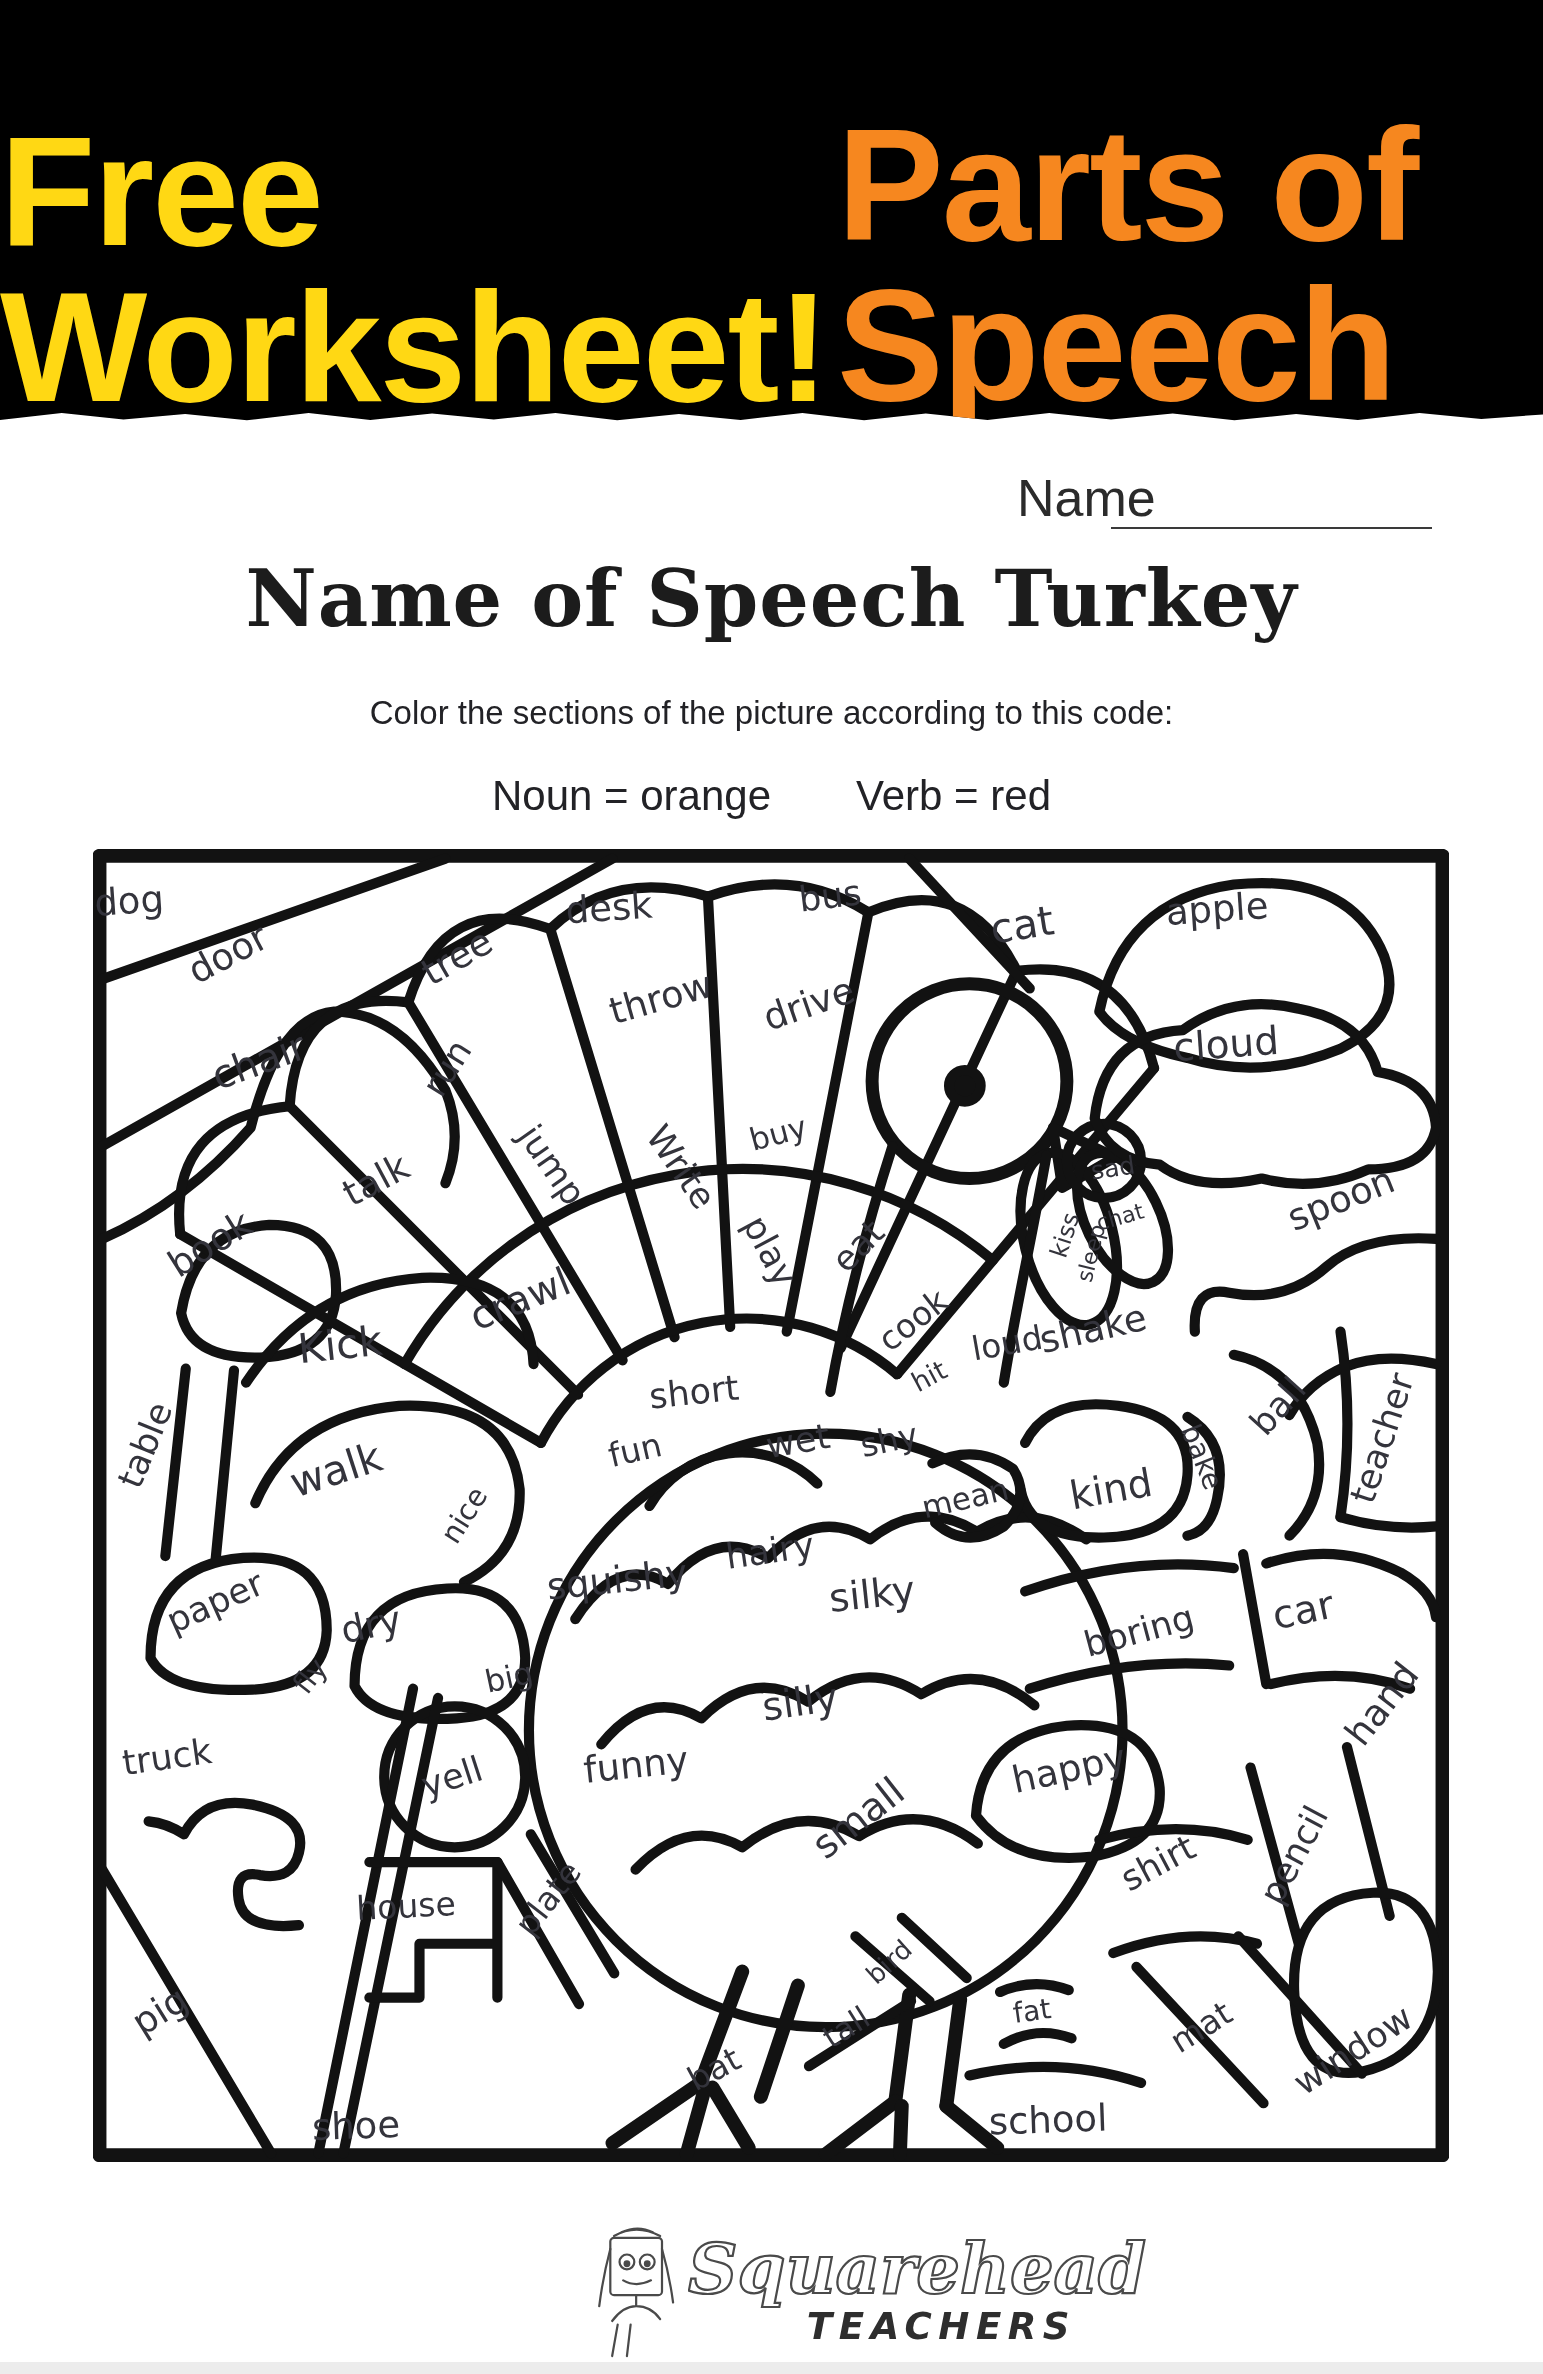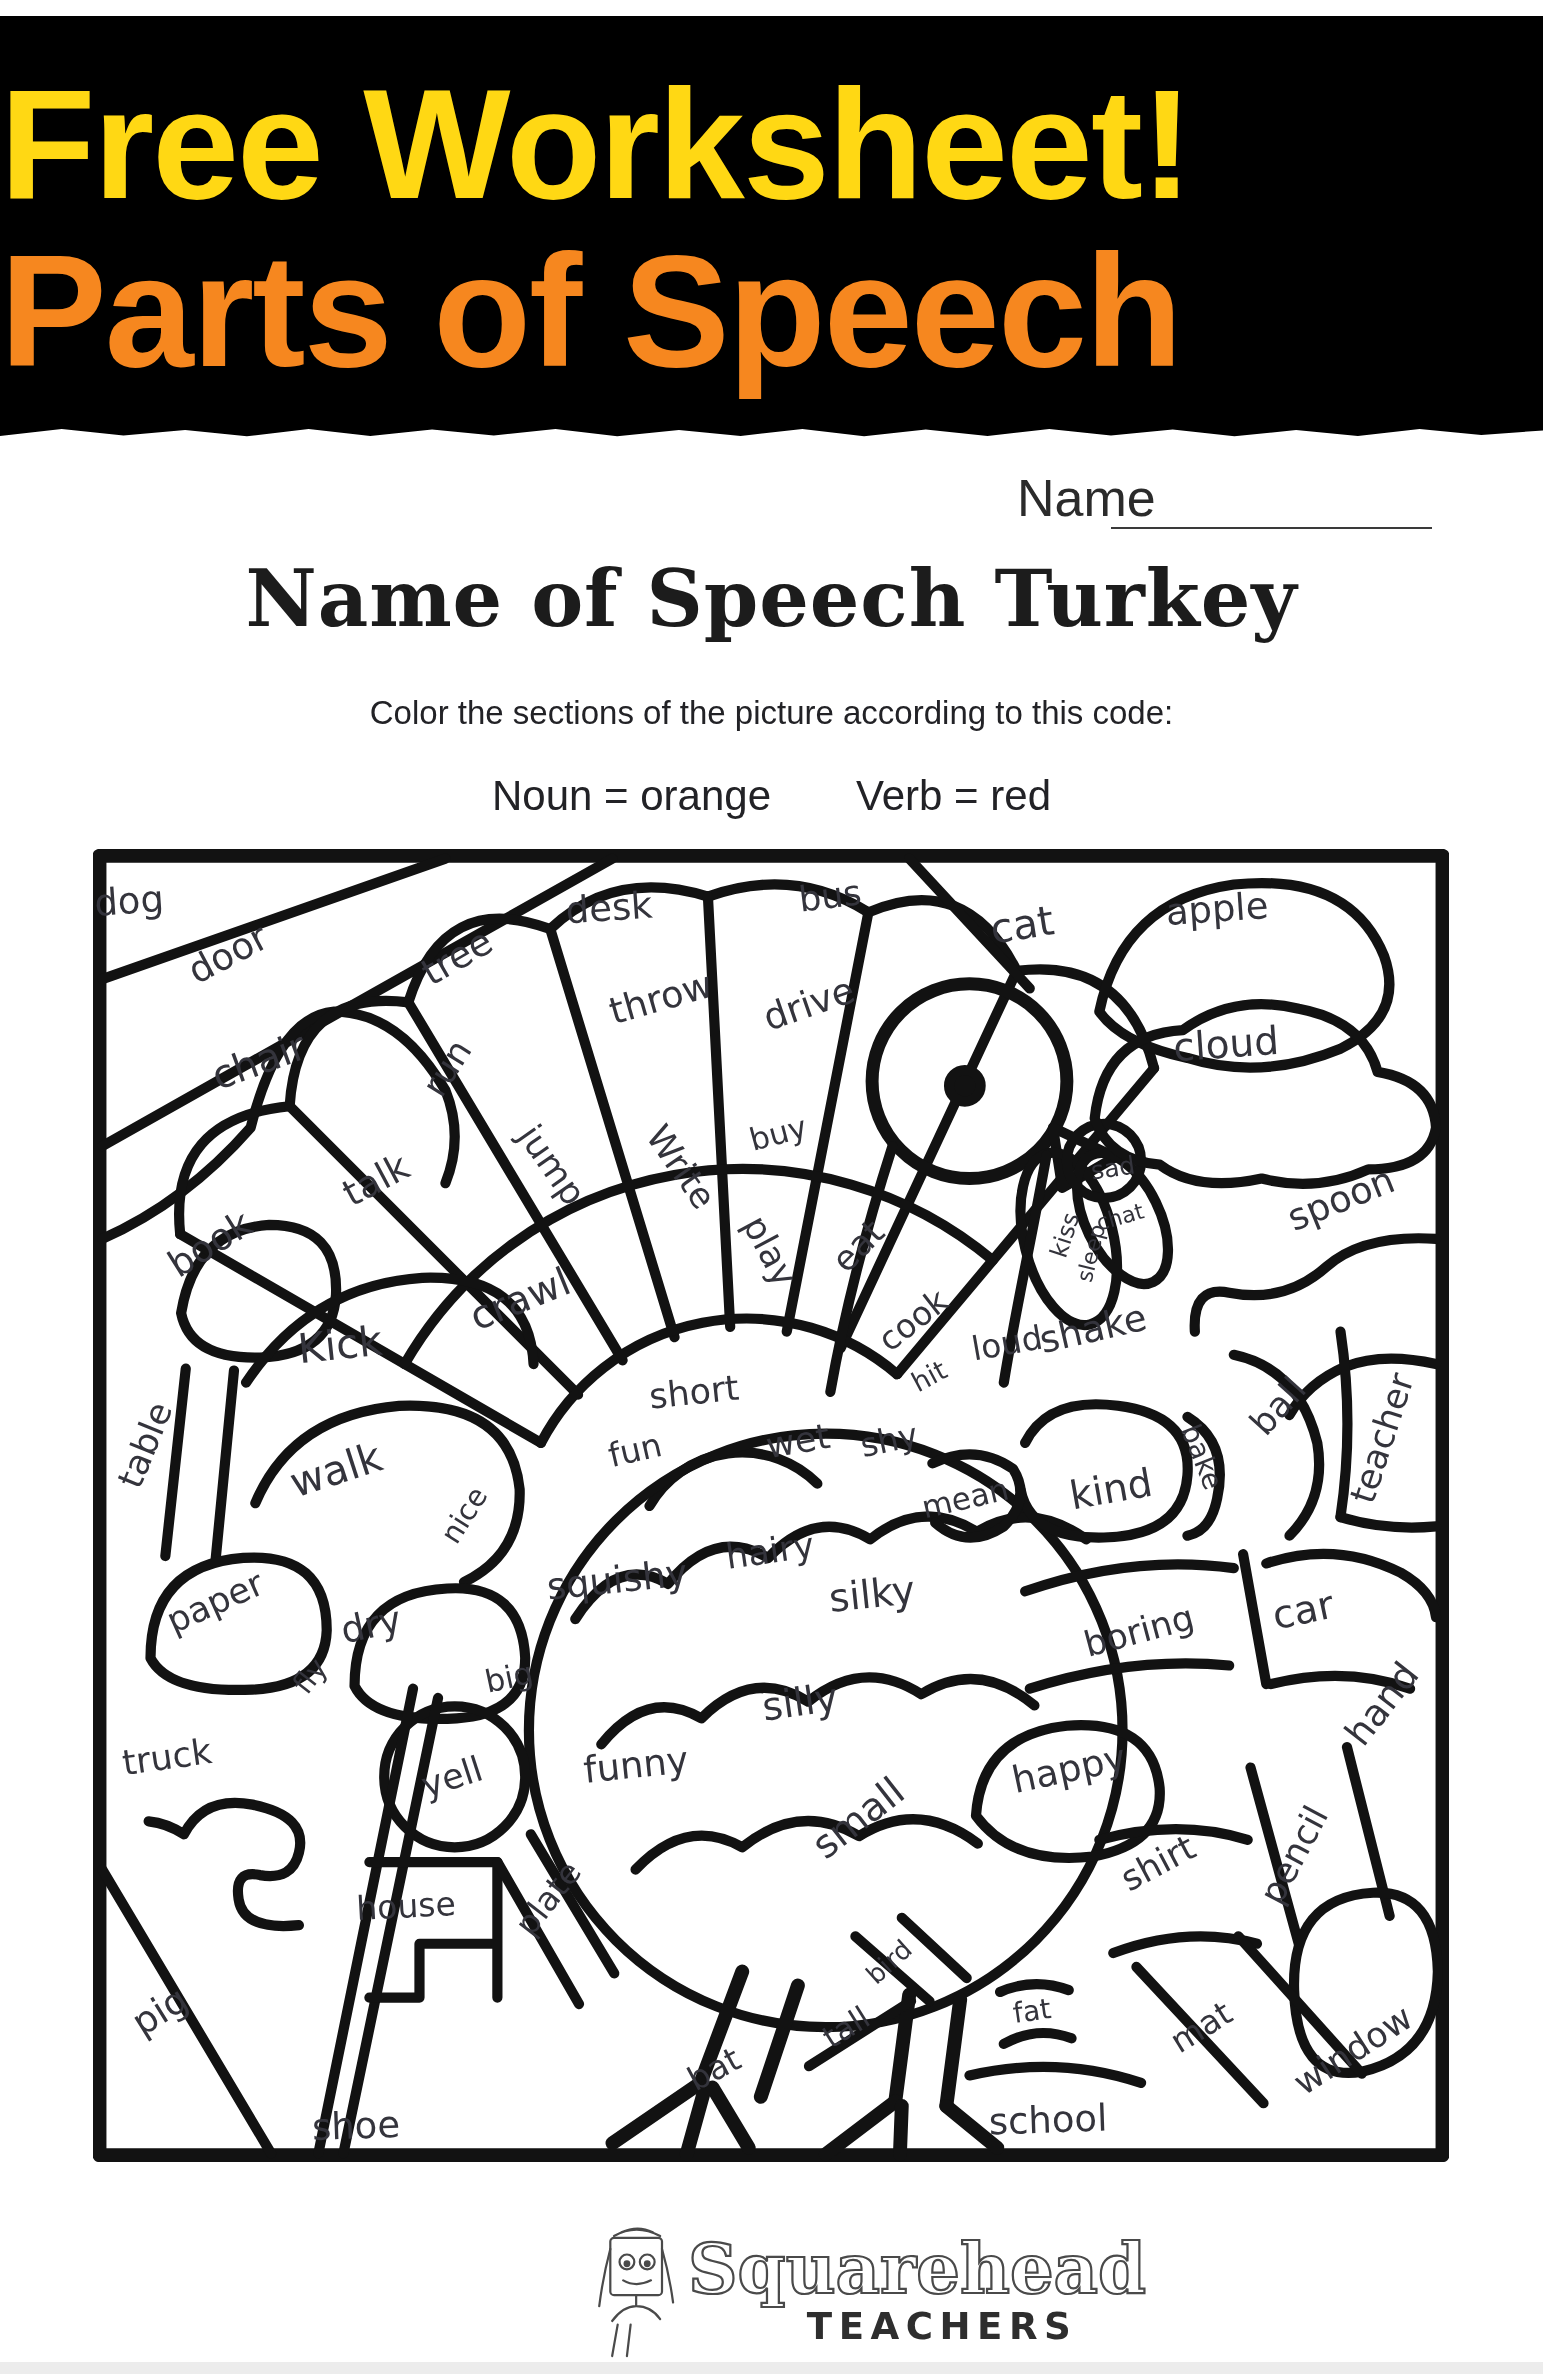--- a/index.html
+++ b/index.html
@@ -1,21 +1,21 @@
 <!DOCTYPE html>
 <html style="font-size:15px"><head>
 <meta charset="utf-8">
 <style>
   html,body{margin:0;padding:0;background:#ffffff;}
   #page{position:relative;width:1543px;height:2375px;background:#ffffff;overflow:hidden;
         font-family:"Liberation Sans",sans-serif;}
 
   
-  #banner{position:absolute;left:0;top:16px;width:1543px;height:425px;background:#000000;
-    display:flex;flex-direction:column;align-items:flex-start;justify-content:center;gap:9.3px;
+  #banner{position:absolute;left:0;top:0;width:1543px;height:425px;background:#000000;
+    display:flex;align-items:flex-end;justify-content:center;gap:9.3px;
     clip-path:polygon(0 0,100% 0,100% 97.5%,96% 98.6%,92% 97.2%,88% 98.8%,84% 97.4%,80% 98.9%,
       76% 97.3%,72% 98.7%,68% 97.2%,64% 98.8%,60% 97.3%,56% 98.9%,52% 97.2%,48% 98.8%,44% 97.4%,
       40% 98.9%,36% 97.2%,32% 98.7%,28% 97.3%,24% 98.8%,20% 97.2%,16% 98.9%,12% 97.4%,8% 98.7%,4% 97.2%,0 98.8%);}
   .banner-l1{font-size:156px;font-weight:bold;letter-spacing:-1.9px;line-height:1;}
   .banner-l2{font-size:160px;font-weight:bold;letter-spacing:-1.9px;line-height:1;}
 
   
   #name-row{position:absolute;left:1017px;top:468px;font-size:52px;color:#2b2b2b;}
   #name-line{position:absolute;left:1111px;top:527px;width:321px;height:0;border-top:2.8px solid #3a3a3a;}
   #title{position:absolute;left:0;top:553px;width:1543px;text-align:center;
@@ -24,21 +24,21 @@
     font-size:33px;color:#222226;}
   #code-line{position:absolute;left:0;top:772px;width:1543px;display:flex;justify-content:center;gap:85px;
     font-size:42px;color:#222226;}
 
   
   #picture{position:absolute;left:93px;top:849px;width:1356px;height:1313px;}
   #art{position:absolute;left:0;top:0;width:100%;height:100%;}
   .word{position:absolute;white-space:nowrap;color:#34343c;font-family:"DejaVu Sans",sans-serif;}
 
   
-  #footer{position:absolute;left:0;top:2215px;width:1504px;height:148px;}
+  #footer{position:absolute;left:0;top:2215px;width:1504px;height:148px;font-style:italic;}
   #footer-figure{position:absolute;left:590px;top:5.6px;}
   #brand-svg{position:absolute;left:688px;top:7.4px;}
   #bottom-strip{position:absolute;left:0;top:2362px;width:1543px;height:13px;background:#ececec;}
 </style>
 </head>
 <body>
 
 <div id="page">
 
   <div id="banner">

